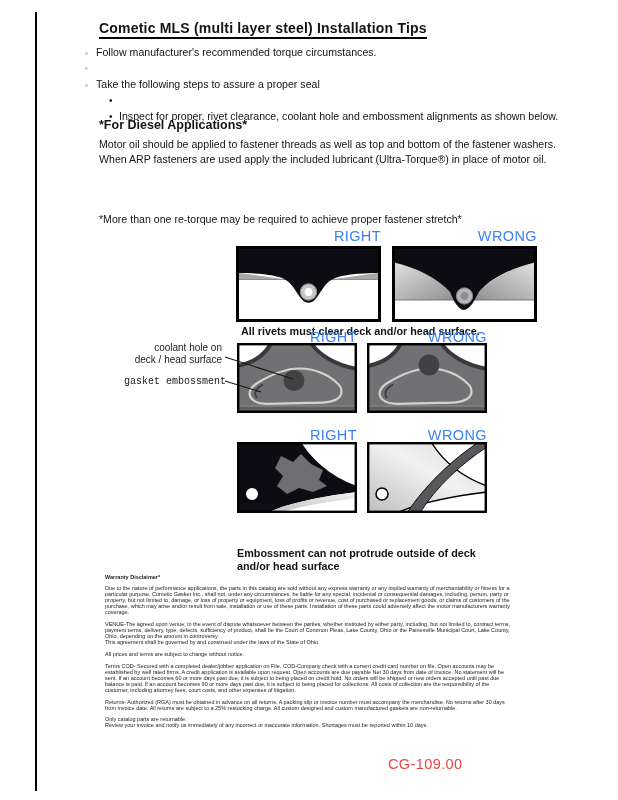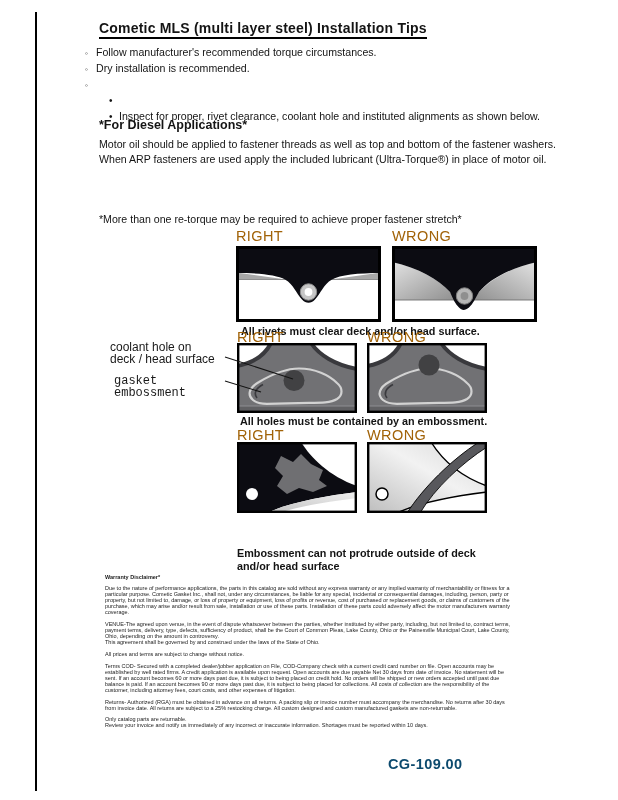--- a/index.html
+++ b/index.html
@@ -17,61 +17,61 @@
   .tips { left:85px; top:45px; font-size:10.6px; line-height:15.4px; white-space:nowrap; }
   .tip-row { display:flex; align-items:baseline; }
   .tip-row .mk { width:11px; font-size:8px; flex:0 0 11px; }
   .tip-row.sub { padding-left:24px; }
   .tip-row.sub .mk { width:10px; flex:0 0 10px; font-size:10px; }
 
   .diesel-h { left:99px; top:118px; font-size:12.5px; font-weight:bold; }
   .para { left:99px; font-size:10.6px; line-height:14.6px; white-space:pre-line; }
   .p1 { top:137px; } .p2 { top:170px; } .p3 { top:212px; }
 
-  .fig-label { width:120px; text-align:left; font-size:14.5px; letter-spacing:0.4px; color:#a16207; }
+  .fig-label { width:120px; text-align:right; font-size:14.5px; letter-spacing:0.4px; color:#3b82f6; }
   .fig-label.wide { width:145px; }
   .caption { font-size:10.8px; font-weight:bold; white-space:pre-line; line-height:13px; }
 
   .fig { display:block; }
-  .side-label { width:112px; font-size:12px; line-height:11.5px; color:#191919; }
+  .side-label { width:112px; text-align:right; font-size:10px; line-height:11.5px; color:#191919; }
 
   .legal { left:105px; top:574px; width:408px; font-size:5.5px; line-height:6.1px; color:#1c1c1c; }
   .legal .h { font-weight:bold; margin-bottom:5px; }
   .legal p { margin:0 0 5.5px 0; white-space:pre-line; }
 
-  .cg-num { left:388px; top:756px; font-size:14.5px; letter-spacing:0.4px; color:#0c4a6e;font-weight:bold; }
+  .cg-num { left:388px; top:756px; font-size:14.5px; letter-spacing:0.4px; color:#ef4444; }
   svg { display:block; }
 </style>
 </head>
 <body>
 
 <div class="page">
 
   <div class="abs edge-rule"></div>
 
   <div class="abs doc-title">Cometic MLS (multi layer steel) Installation Tips</div>
 
   <div class="abs tips">
     <div class="tip-row">
       <span class="mk">◦</span>
       <span>Follow manufacturer's recommended torque circumstances.</span>
     </div>
     <div class="tip-row">
       <span class="mk">◦</span>
-      <span>Dry installation is recommended.</span>
     </div>
     <div class="tip-row">
       <span class="mk">◦</span>
+      <span>Take the following steps to assure a proper seal</span>
     </div>
     <div class="tip-row sub">
       <span class="mk">•</span>
     </div>
     <div class="tip-row sub">
       <span class="mk">•</span>
-      <span>Inspect for proper, rivet clearance, coolant hole and instituted alignments as shown below.</span>
+      <span>Inspect for proper, rivet clearance, coolant hole and embossment alignments as shown below.</span>
     </div>
   </div>
 
   <div class="abs diesel-h">*For Diesel Applications*</div>
   <div class="abs para p1">Motor oil should be applied to fastener threads as well as top and bottom of the fastener washers.
 When ARP fasteners are used apply the included lubricant (Ultra-Torque®) in place of motor oil.</div>
   <div class="abs para p3">*More than one re-torque may be required to achieve proper fastener stretch*</div>
 
   <div class="abs fig-label wide" style="left:236px; top:228px;">RIGHT</div>
   <div class="abs fig-label wide" style="left:392px; top:228px;">WRONG</div>
@@ -143,21 +143,20 @@
       <line x1="0" y1="63" x2="120" y2="63" stroke="#8e8e92" stroke-width="1"></line>
       <path d="M0,0 L34,0 C28,12 16,20 0,23 Z" fill="#ffffff" stroke="#39393d" stroke-width="4"></path>
       <path d="M120,0 L74,0 C82,12 98,22 120,26 Z" fill="#ffffff" stroke="#39393d" stroke-width="4"></path>
       <path d="M16,57 C10,52 12,44.5 22,39 C38,29.5 52,25.5 62,25.5 C78,25.5 92,32 100,40 C106,45 106,52 100,56 C94,59.8 84,59.8 72,59.8 L30,60.8 C22,60.8 19,59.5 16,57 Z" fill="none" stroke="#d2d2d2" stroke-width="2.2"></path>
       <path d="M20,55 C16.5,50.5 18.5,45.5 26,41.5" fill="none" stroke="#3a3a3e" stroke-width="1.6"></path>
       <circle cx="62" cy="22" r="10.5" fill="#414143"></circle>
       <rect x="1.2" y="1.2" width="117.6" height="67.6" fill="none" stroke="#000000" stroke-width="2.4"></rect>
     </svg>
   </div>
 
-  <div class="abs caption" style="left:240px; top:415px;">All holes must be contained by an embossment.</div>
 
   <svg class="abs" style="left:0; top:0;" width="618" height="800" viewBox="0 0 618 800" pointer-events="none">
     <line x1="225" y1="357" x2="293" y2="379" stroke="#141414" stroke-width="1.1"></line>
     <line x1="225" y1="381" x2="261" y2="392" stroke="#141414" stroke-width="1.1"></line>
   </svg>
 
   <div class="abs fig-label" style="left:237px; top:427px;">RIGHT</div>
   <div class="abs fig-label" style="left:367px; top:427px;">WRONG</div>
 
   <div class="abs" style="left:237px; top:442px;">

